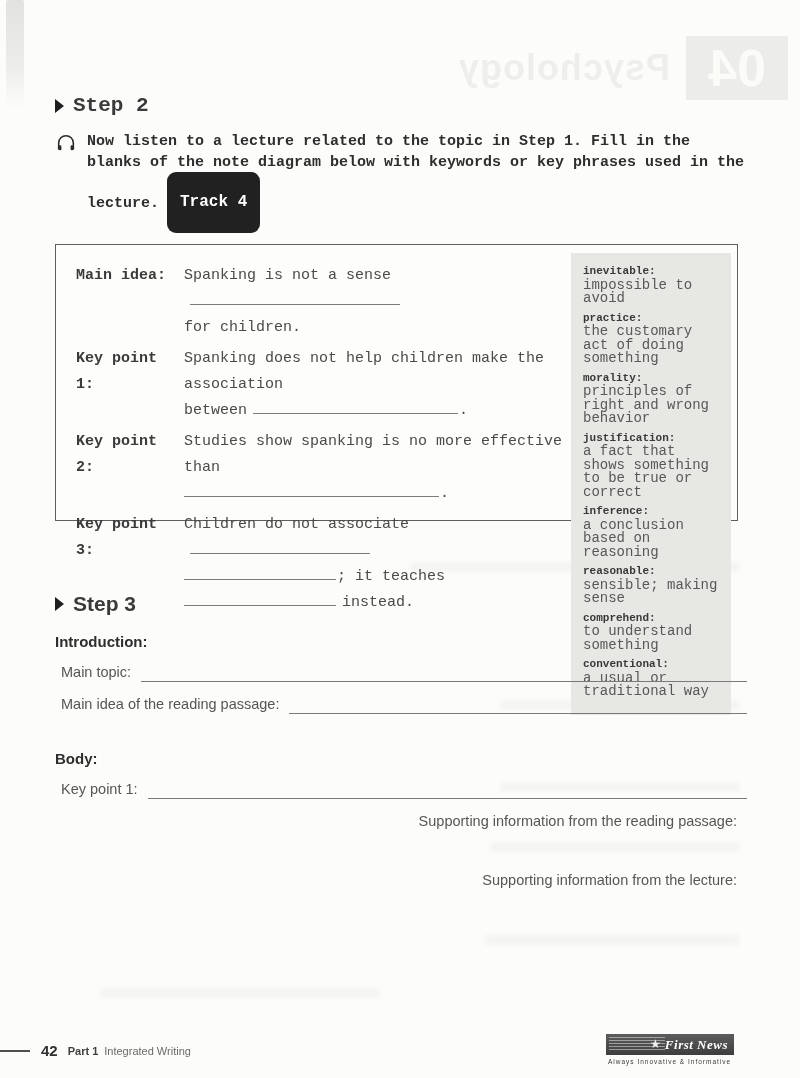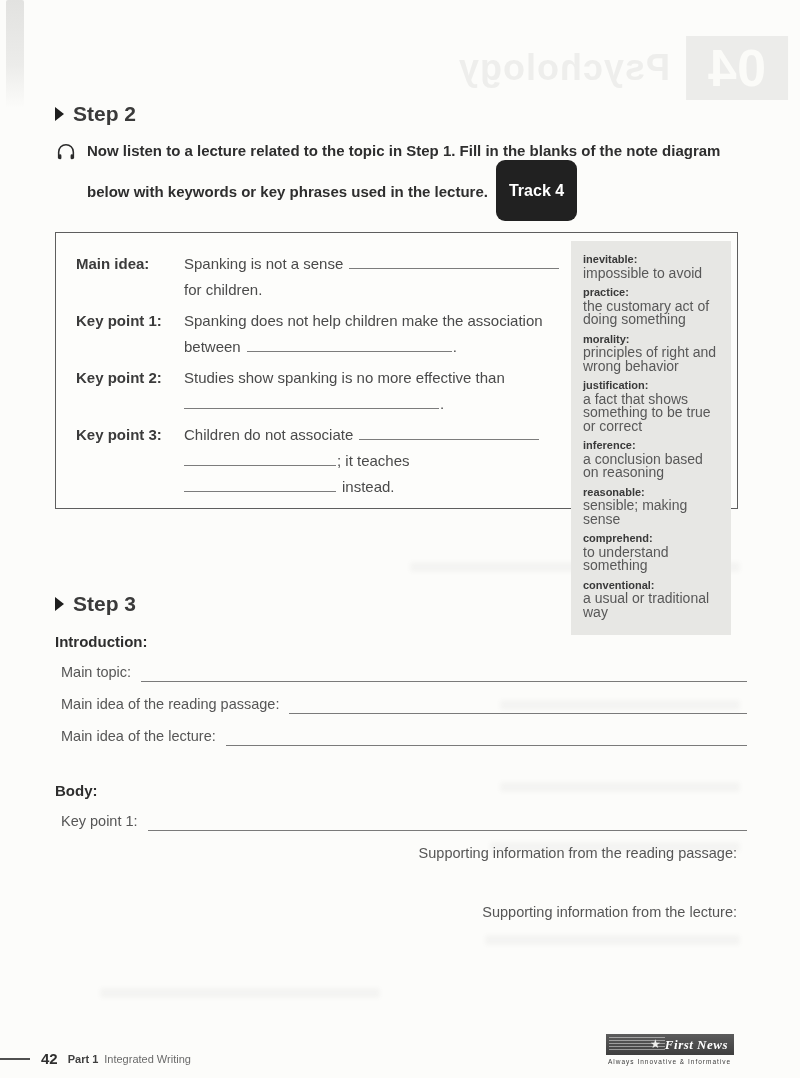--- a/index.html
+++ b/index.html
@@ -14,21 +14,21 @@
   .bleed-header{position:absolute;top:36px;right:12px;display:flex;align-items:center;gap:16px;
     transform:scaleX(-1);user-select:none;}
   .bleed-num{width:102px;height:64px;background:#ececea;color:#fbfbf8;font-size:52px;font-weight:bold;
     display:flex;align-items:center;justify-content:center;}
   .bleed-title{font-size:36px;font-weight:bold;color:#eeeeec;letter-spacing:1px;}
   .bb{position:absolute;background:#6a6a6a;opacity:0.05;filter:blur(2px);border-radius:3px;}
 
   .step-heading{display:flex;align-items:center;gap:9px;font-size:21px;font-weight:bold;color:#3a3a3a;margin:0;}
   .tri{width:0;height:0;border-top:7px solid transparent;border-bottom:7px solid transparent;border-left:9px solid #1e1e1e;}
 
-  .step2{position:absolute;left:55px;top:102px;width:692px;}
+  .step2{position:absolute;left:55px;top:94px;width:692px;font-family:Liberation Mono, monospace;}
   .instr-row{display:flex;gap:10px;margin-top:14px;}
   .hp{flex-shrink:0;margin-top:1px;}
   .instr{margin:0;font-size:15px;font-weight:bold;color:#2e2e2e;line-height:21px;width:668px;}
   .badge{display:inline-block;background:#212121;color:#ffffff;font-size:16px;font-weight:bold;
     padding:20px 13px;border-radius:9px;margin-left:8px;transform:translateY(-1px);}
 
   .note-box{position:relative;margin-top:10px;width:683px;height:277px;border:1.5px solid #5e5e5e;
     background:#fdfdfb;box-sizing:border-box;}
   .note-left{position:absolute;left:20px;top:18px;width:500px;}
   .note-row{display:flex;margin-bottom:5px;}
@@ -48,21 +48,21 @@
   .s3-instr{margin:14px 0 0 0;font-size:15px;font-weight:bold;color:#2e2e2e;line-height:22px;}
   .sub-heading{font-size:15px;font-weight:bold;color:#2e2e2e;margin-top:17px;}
   .body-heading{margin-top:36px;}
   .field-row{display:flex;align-items:flex-end;margin-top:13px;font-size:14.5px;color:#565656;line-height:19px;margin-left:6px;}
   .field-label{white-space:nowrap;margin-right:10px;}
   .line{flex:1;border-bottom:1px solid #7a7a7a;height:2px;}
   .indent{padding-left:30px;flex-direction:column;}
   .spread{margin-top:19px;}
 
   .footer{position:absolute;left:0;top:1030px;width:800px;height:44px;}
-  .footer-left{position:absolute;left:0;top:20px;display:flex;align-items:center;}
+  .footer-left{position:absolute;left:0;top:12px;display:flex;align-items:center;}
   .footer-rule{width:30px;height:2px;background:#4f4f4f;margin-right:11px;}
   .page-number{font-size:15px;font-weight:bold;color:#2f2f2f;margin-right:10px;}
   .part-label{font-size:11px;font-weight:bold;color:#3f3f3f;margin-right:6px;}
   .section-label{font-size:11px;color:#6a6a6a;}
   .logo{position:absolute;right:54px;top:4px;width:140px;}
   .logo-box{position:relative;width:128px;height:21px;background:linear-gradient(180deg,#5c5c5c,#3e3e3e);
     display:flex;align-items:center;justify-content:flex-end;padding-right:6px;box-sizing:border-box;}
   .logo-stripes{position:absolute;left:3px;top:3px;bottom:3px;width:56px;
     background:repeating-linear-gradient(180deg,rgba(255,255,255,0.45) 0 1px,transparent 1px 3px);}
   .star-icon{position:absolute;left:44px;top:2px;color:#f0f0ee;font-size:12px;line-height:16px;}
@@ -190,24 +190,20 @@
     <div class="sub-heading">Introduction:</div>
 
     <div class="field-row">
       <span class="field-label">Main topic:</span>
       <span class="line"></span>
     </div>
     <div class="field-row">
       <span class="field-label">Main idea of the reading passage:</span>
       <span class="line"></span>
     </div>
-    <div class="field-row">
-      <span class="field-label">Main idea of the lecture:</span>
-      <span class="line"></span>
-    </div>
 
     <div class="sub-heading body-heading">Body:</div>
 
     <div class="field-row">
       <span class="field-label">Key point 1:</span>
       <span class="line"></span>
     </div>
     <div class="field-row indent">
       <span class="field-label">Supporting information from the reading passage:</span>
       <span class="line"></span>

